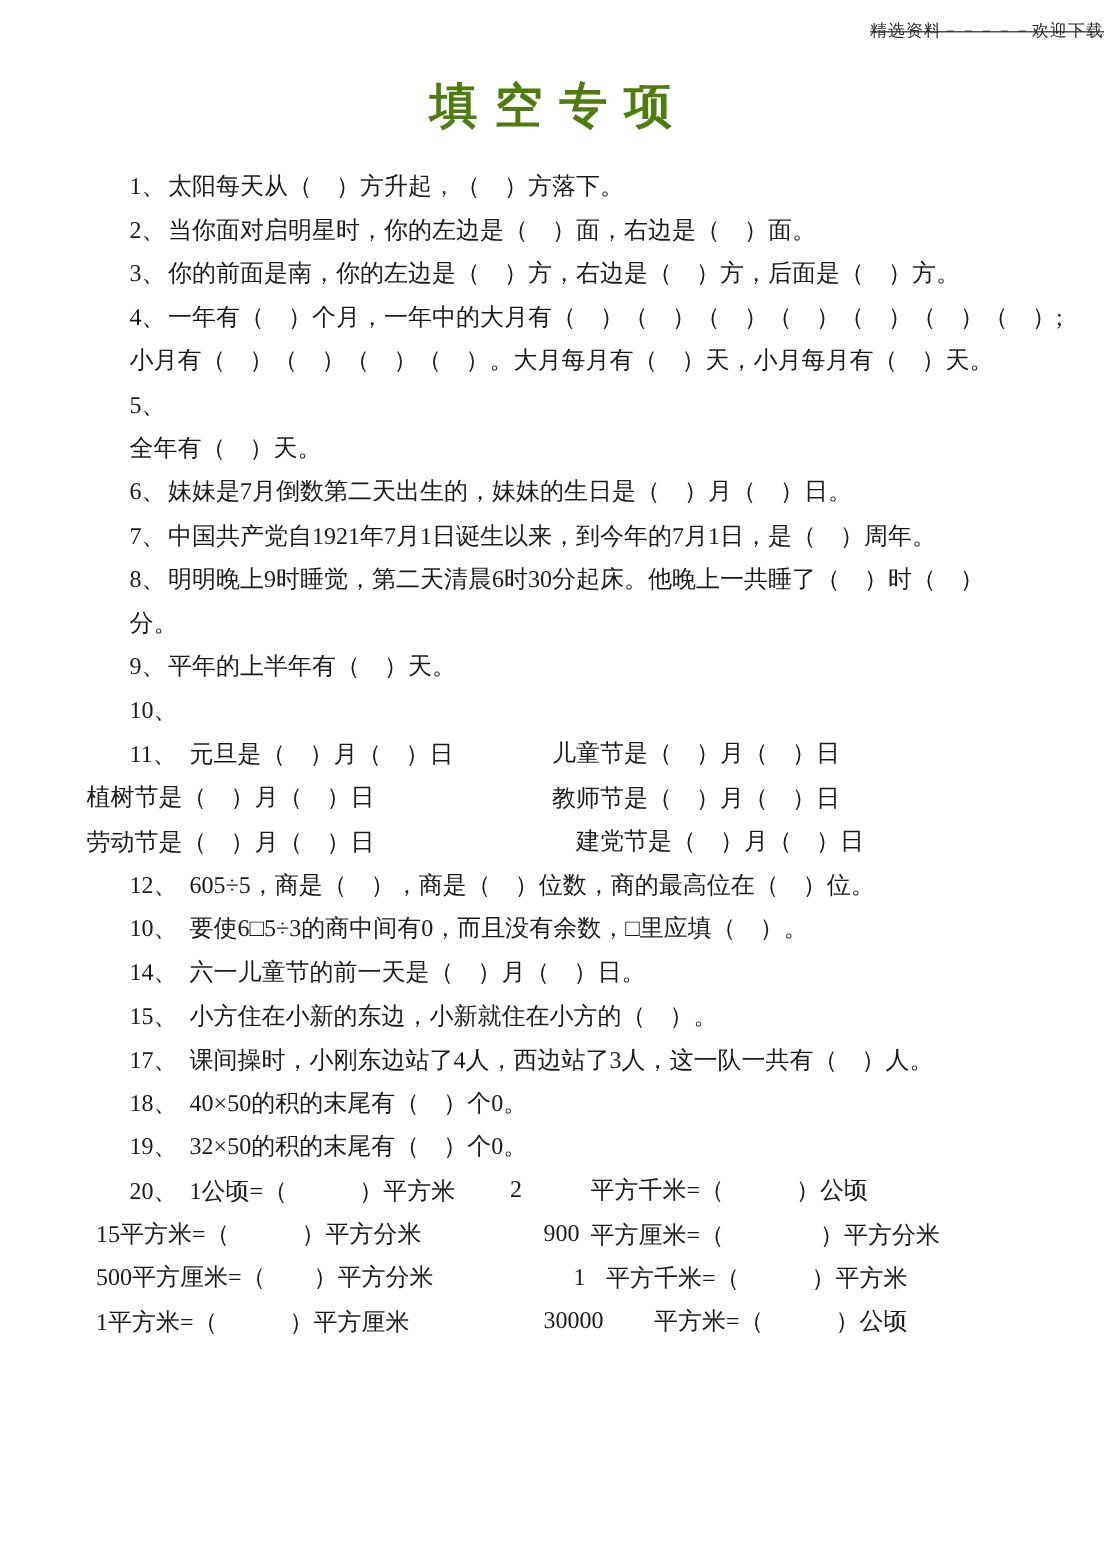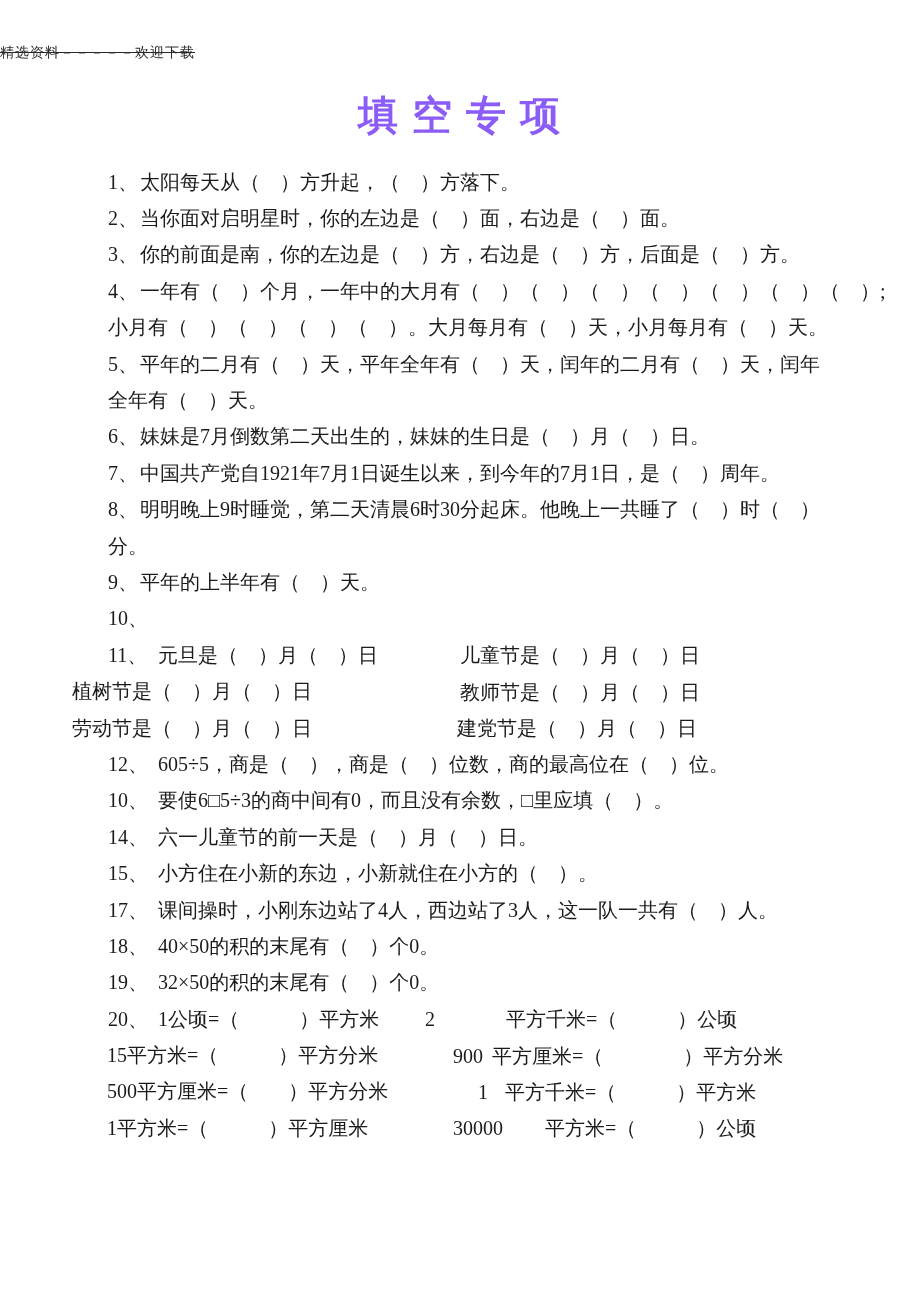--- a/index.html
+++ b/index.html
@@ -2,38 +2,38 @@
 <html><head>
 <meta charset="utf-8">
 <style>
   html,body{margin:0;padding:0;}
   body{
     width:920px;height:1302px;background:#ffffff;overflow:hidden;
     font-family:"Liberation Serif","DejaVu Serif",serif;
     color:#1b1b1b;
   }
   .watermark{
-    margin-top:44px;text-align:left;font-size:14px;letter-spacing:1px;
+    margin-top:17px;text-align:right;font-size:14px;letter-spacing:1px;
     text-decoration:line-through;color:#2a2a2a;
   }
   .doc-title{
     margin-top:30px;text-align:center;font-size:40px;font-weight:bold;
-    line-height:48px;letter-spacing:2px;color:#8b5cf6;
+    line-height:48px;letter-spacing:2px;color:#4d7c0f;
   }
   .content{margin-top:24px;font-size:20px;}
   .line{
     position:relative;display:flex;align-items:center;
     height:36.4px;padding-left:108px;box-sizing:border-box;
     white-space:pre;
   }
   .line .num{flex:0 0 32px;}
   .line.wide .num{flex:0 0 50px;}
   .line.cont{}
   .line.cont11{padding-left:72px;}
-  .line.contu{padding-left:107px;}
+  .line.contu{padding-left:80px;}
   .abs{position:absolute;top:50%;transform:translateY(-50%);}
 </style>
 </head>
 <body>
 
 <div class="watermark">精选资料－－－－－欢迎下载</div>
 
 <div class="doc-title">填 空 专 项</div>
 
 <div class="content">
@@ -57,21 +57,20 @@
     <span class="num">4、</span>
     <span>一年有（　）个月，一年中的大月有（　）（　）（　）（　）（　）（　）（　）;</span>
   </div>
 
   <div class="line cont">
     <span>小月有（　）（　）（　）（　）。大月每月有（　）天，小月每月有（　）天。</span>
   </div>
 
   <div class="line">
     <span class="num">5、</span>
-    <span>平年的二月有（　）天，平年全年有（　）天，闰年的二月有（　）天，闰年</span>
   </div>
 
   <div class="line cont">
     <span>全年有（　）天。</span>
   </div>
 
   <div class="line">
     <span class="num">6、</span>
     <span>妹妹是7月倒数第二天出生的，妹妹的生日是（　）月（　）日。</span>
   </div>
@@ -105,21 +104,21 @@
     <span class="abs" style="left:460px">儿童节是（　）月（　）日</span>
   </div>
 
   <div class="line cont11">
     <span>植树节是（　）月（　）日</span>
     <span class="abs" style="left:460px">教师节是（　）月（　）日</span>
   </div>
 
   <div class="line cont11">
     <span>劳动节是（　）月（　）日</span>
-    <span class="abs" style="left:457px">建党节是（　）月（　）日</span>
+    <span class="abs" style="left:480px">建党节是（　）月（　）日</span>
   </div>
 
   <div class="line wide">
     <span class="num">12、</span>
     <span>605÷5，商是（　），商是（　）位数，商的最高位在（　）位。</span>
   </div>
 
   <div class="line wide">
     <span class="num">10、</span>
     <span>要使6□5÷3的商中间有0，而且没有余数，□里应填（　）。</span>
@@ -148,21 +147,21 @@
 
   <div class="line wide">
     <span class="num">19、</span>
     <span>32×50的积的末尾有（　）个0。</span>
   </div>
 
   <div class="line wide">
     <span class="num">20、</span>
     <span>1公顷=（　　　）平方米</span>
     <span class="abs" style="left:425px">2</span>
-    <span class="abs" style="left:506px">平方千米=（　　　）公顷</span>
+    <span class="abs" style="left:492px">平方千米=（　　　）公顷</span>
   </div>
 
   <div class="line contu">
     <span>15平方米=（　　　）平方分米</span>
     <span class="abs" style="left:453px">900</span>
     <span class="abs" style="left:492px">平方厘米=（　　　　）平方分米</span>
   </div>
 
   <div class="line contu">
     <span>500平方厘米=（　　）平方分米</span>

